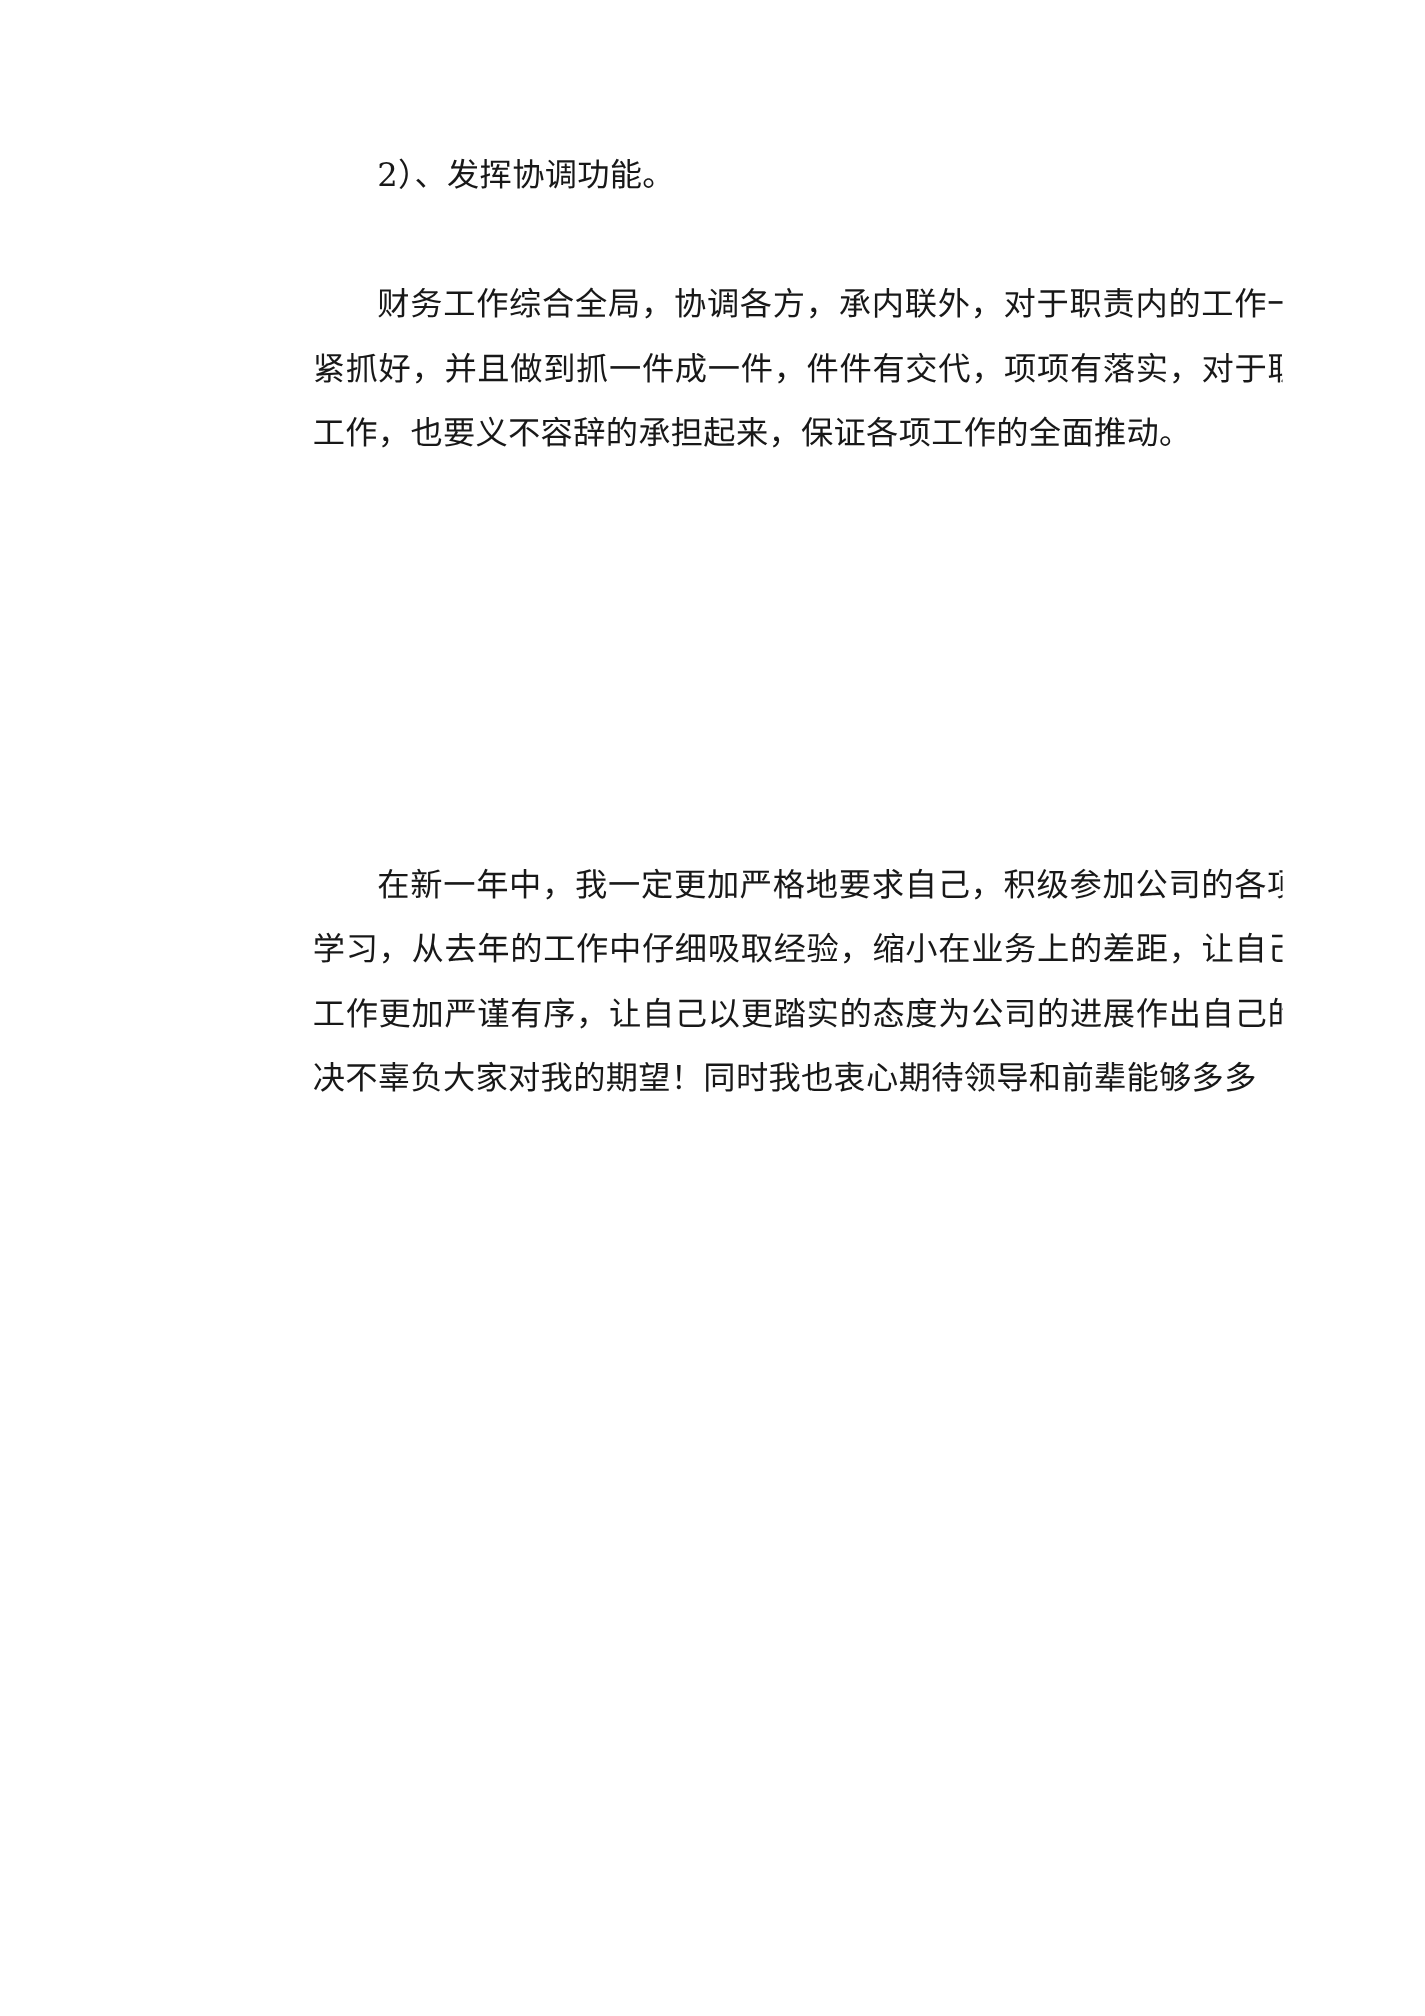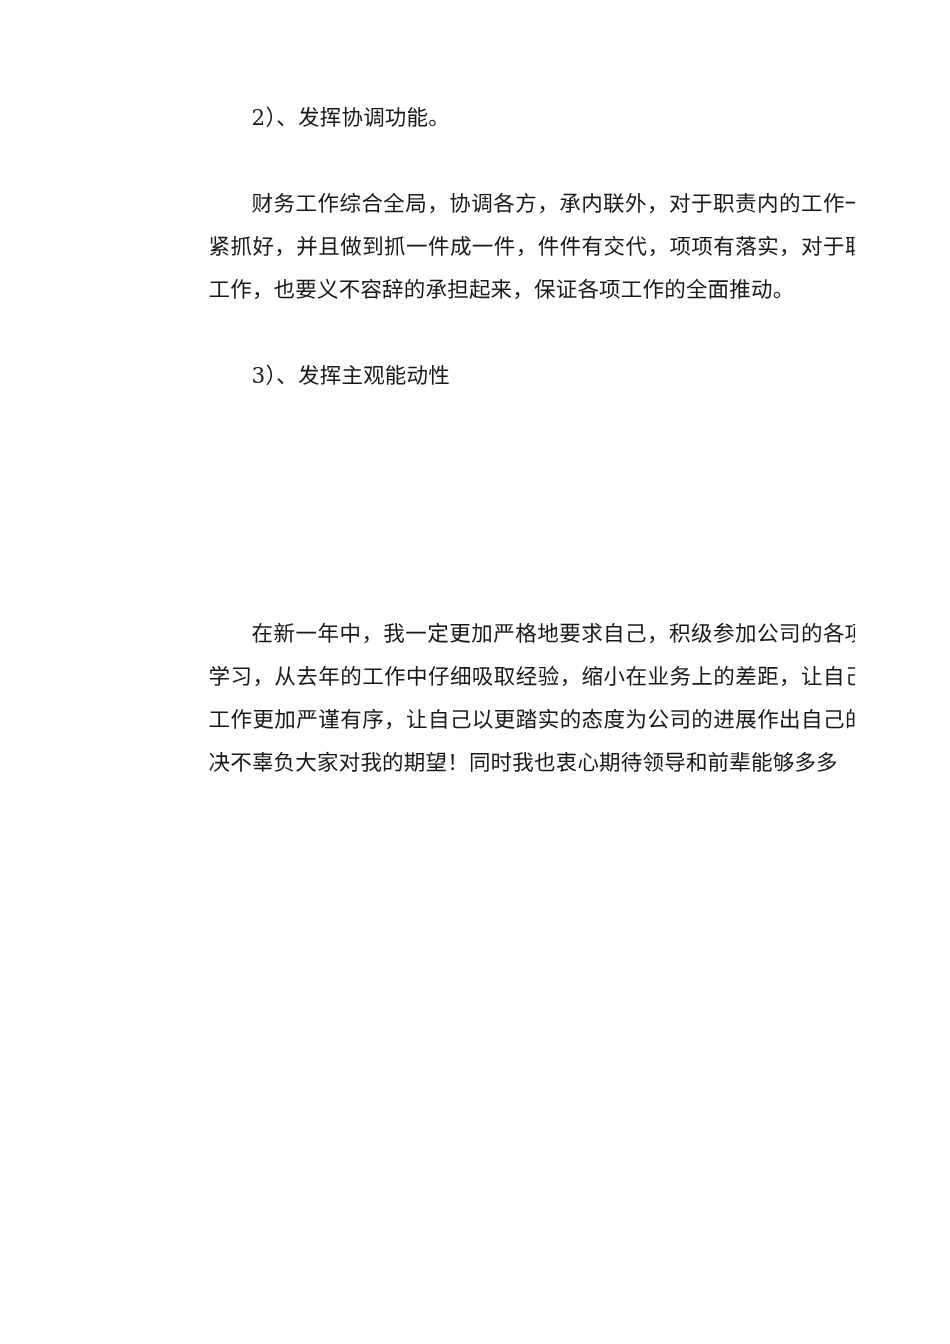--- a/index.html
+++ b/index.html
@@ -59,21 +59,20 @@
 <div class="page">
 
   <div class="doc-body">
 
     <p class="para">2）、发挥协调功能。</p>
     <div class="spacer-line"></div>
 
     <p class="para">财务工作综合全局，协调各方，承内联外，对于职责内的工作一定要抓紧抓好，并且做到抓一件成一件，件件有交代，项项有落实，对于职责外的工作，也要义不容辞的承担起来，保证各项工作的全面推动。</p>
     <div class="spacer-line"></div>
 
-    <p class="para">3）、发挥主观能动性</p>
     <div class="spacer-line"></div>
 
     <div class="spacer-line"></div>
 
     <div class="spacer-line"></div>
 
     <div class="spacer-line"></div>
 
     <div class="spacer-line"></div>
 

